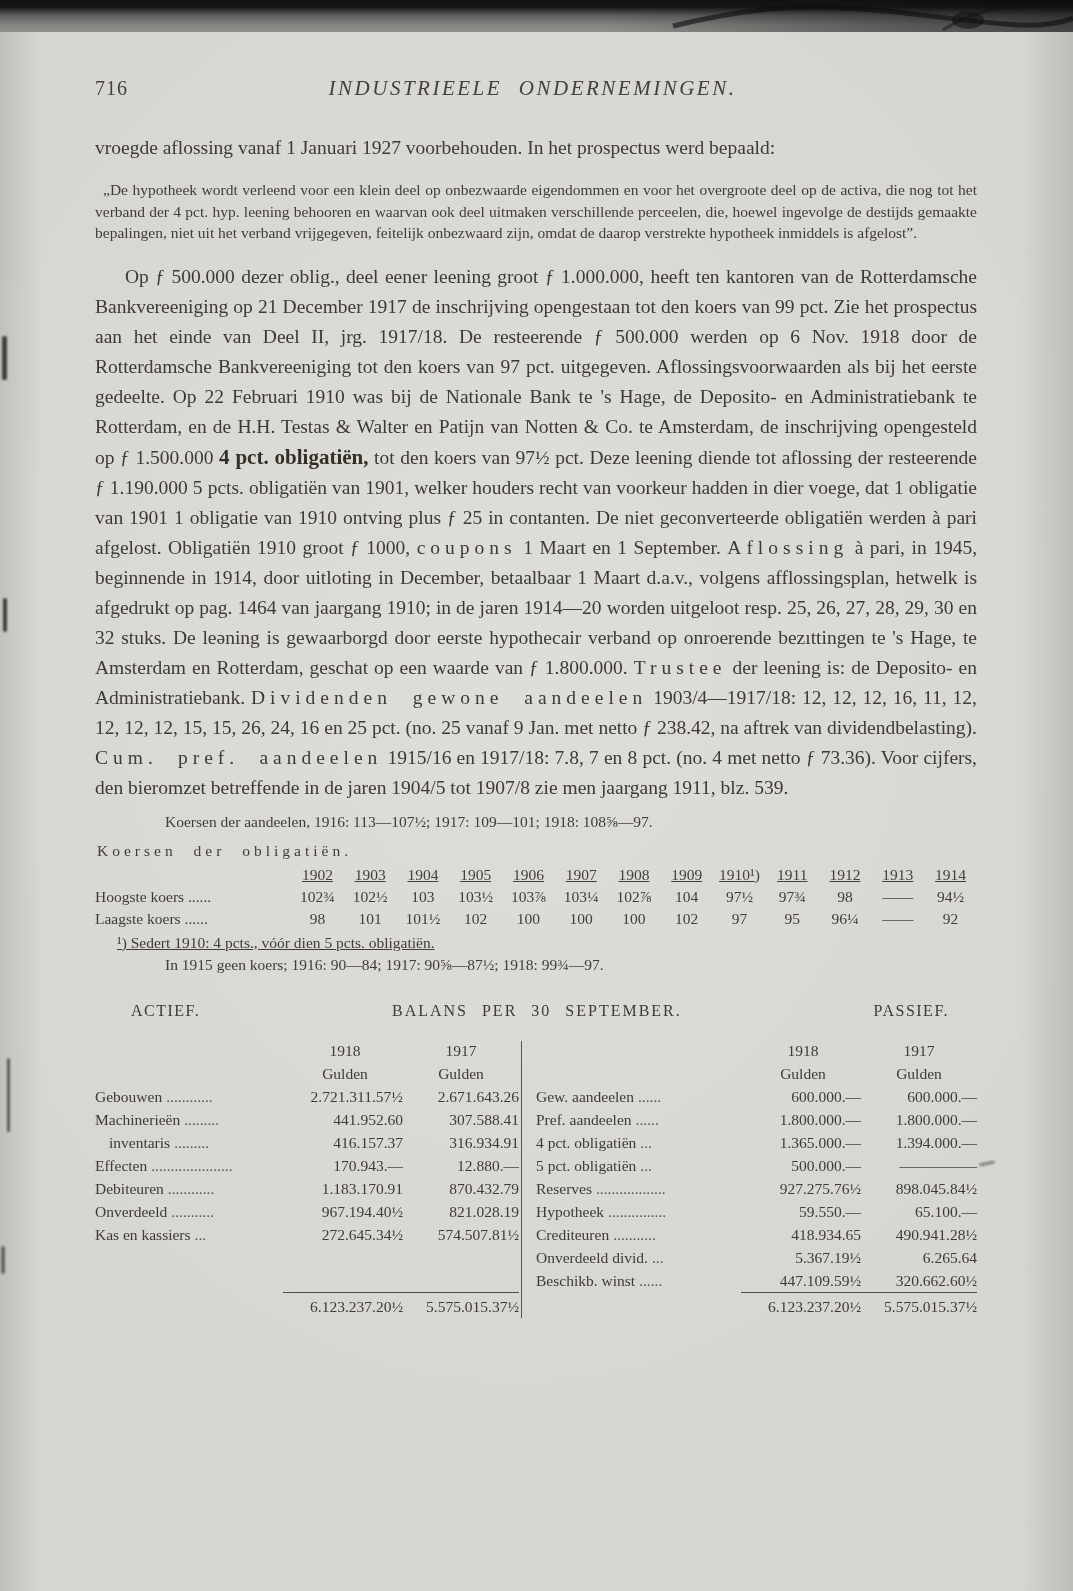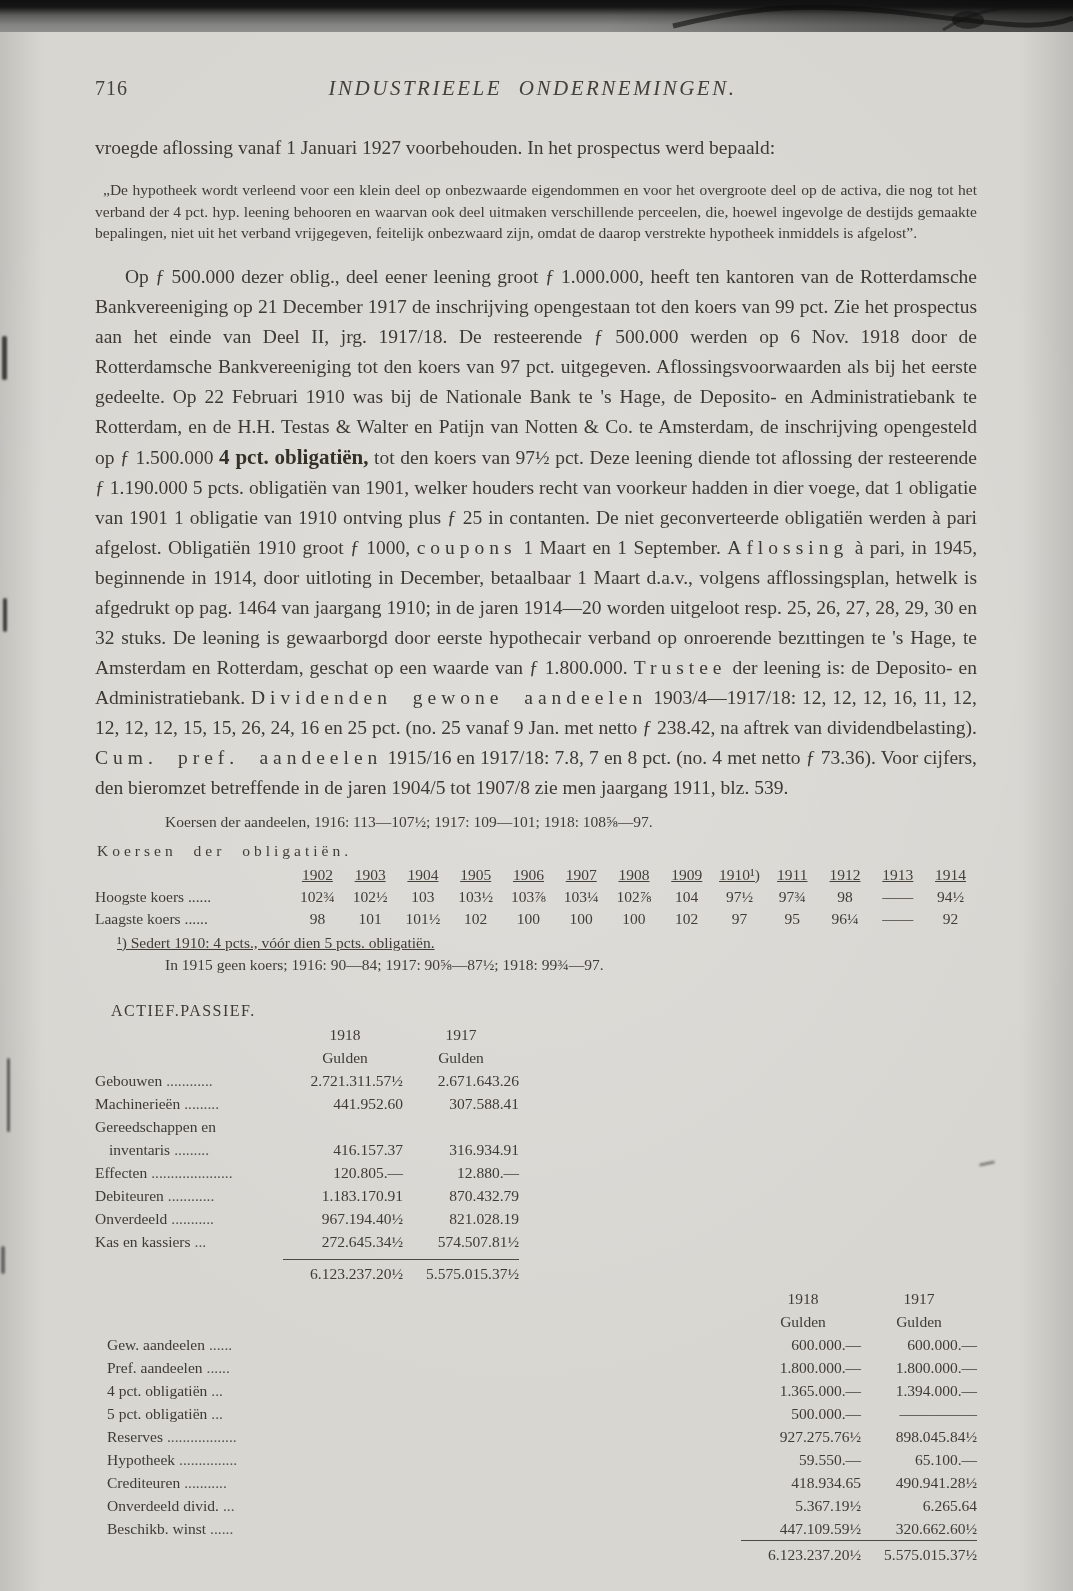--- a/index.html
+++ b/index.html
@@ -46,24 +46,24 @@
   .ktable{margin-top:2px;}
   .krow{display:flex;line-height:22px;}
   .klabel{width:196px;white-space:nowrap;overflow:hidden;}
   .kcell{flex:1;text-align:center;white-space:nowrap;}
   .kyear{color:#44413b;text-decoration:underline;}
   .fn1{margin:2px 0 0 22px;line-height:22px;text-decoration:underline;}
   .fn2{margin:0 0 0 70px;line-height:22px;}
 
   .balans{margin-top:26px;font-size:15.5px;color:#3e3b35;}
   .bal-header{display:flex;align-items:baseline;}
-  .actief-label{margin-left:16px;font-size:16px;letter-spacing:1.5px;}
+  .actief-label{margin-left:36px;font-size:16px;letter-spacing:1.5px;}
   .bal-title{flex:1;text-align:center;font-size:16px;letter-spacing:2px;word-spacing:8px;}
   .passief-label{margin-right:28px;font-size:16px;letter-spacing:1.5px;}
-  .bal-cols{display:flex;margin-top:3px;flex-direction:column;}
+  .bal-cols{display:flex;margin-top:19px;}
   .bcol{display:flex;flex-direction:column;min-height:262px;}
   .bcol.left{width:424px;}
   .bcol.right{flex:1;padding-left:12px;}
   .bdivider{width:1px;background:#57554f;margin:2px 2px 0 2px;}
   .brow{display:flex;line-height:23px;}
   .blab{white-space:nowrap;}
   .bleader{flex:1;overflow:hidden;white-space:nowrap;color:#57544d;margin:0 4px;}
   .bval{width:116px;text-align:right;white-space:nowrap;}
   .bhead .bval{text-align:center;}
   .trule{margin-top:auto;margin-left:auto;width:236px;border-top:1.5px solid #4c4a44;padding-top:2px;}
@@ -155,20 +155,21 @@
             <span class="kcell">92</span>
           </div>
         </div>
       <p class="fn1">¹) Sedert 1910: 4 pcts., vóór dien 5 pcts. obligatiën.</p>
       <p class="fn2">In 1915 geen koers; 1916: 90—84; 1917: 90⅝—87½; 1918: 99¾—97.</p>
     </div>
 
     <div class="balans">
       <div class="bal-header">
         <span class="actief-label">ACTIEF.</span>
+        <span class="bal-title">BALANS PER 30 SEPTEMBER.</span>
         <span class="passief-label">PASSIEF.</span>
       </div>
       <div class="bal-cols">
         <div class="bcol left">
             <div class="brow bhead">
               <span class="bleader"></span>
               <span class="bval">1918</span>
               <span class="bval">1917</span>
             </div>
             <div class="brow bhead">
@@ -182,35 +183,29 @@
               <span class="bval">2.721.311.57½</span>
               <span class="bval">2.671.643.26</span>
             </div>
             <div class="brow">
               <span class="blab">Machinerieën</span>
               <span class="bleader">.........</span>
               <span class="bval">441.952.60</span>
               <span class="bval">307.588.41</span>
             </div>
             <div class="brow">
-              <span class="blab">Gereedschappen en</span>
-              <span class="bleader"></span>
-              <span class="bval"></span>
-              <span class="bval"></span>
-            </div>
-            <div class="brow">
               <span class="blab sub">inventaris</span>
               <span class="bleader">.........</span>
               <span class="bval">416.157.37</span>
               <span class="bval">316.934.91</span>
             </div>
             <div class="brow">
               <span class="blab">Effecten</span>
               <span class="bleader">.....................</span>
-              <span class="bval">120.805.—</span>
+              <span class="bval">170.943.—</span>
               <span class="bval">12.880.—</span>
             </div>
             <div class="brow">
               <span class="blab">Debiteuren</span>
               <span class="bleader">............</span>
               <span class="bval">1.183.170.91</span>
               <span class="bval">870.432.79</span>
             </div>
             <div class="brow">
               <span class="blab">Onverdeeld</span>

